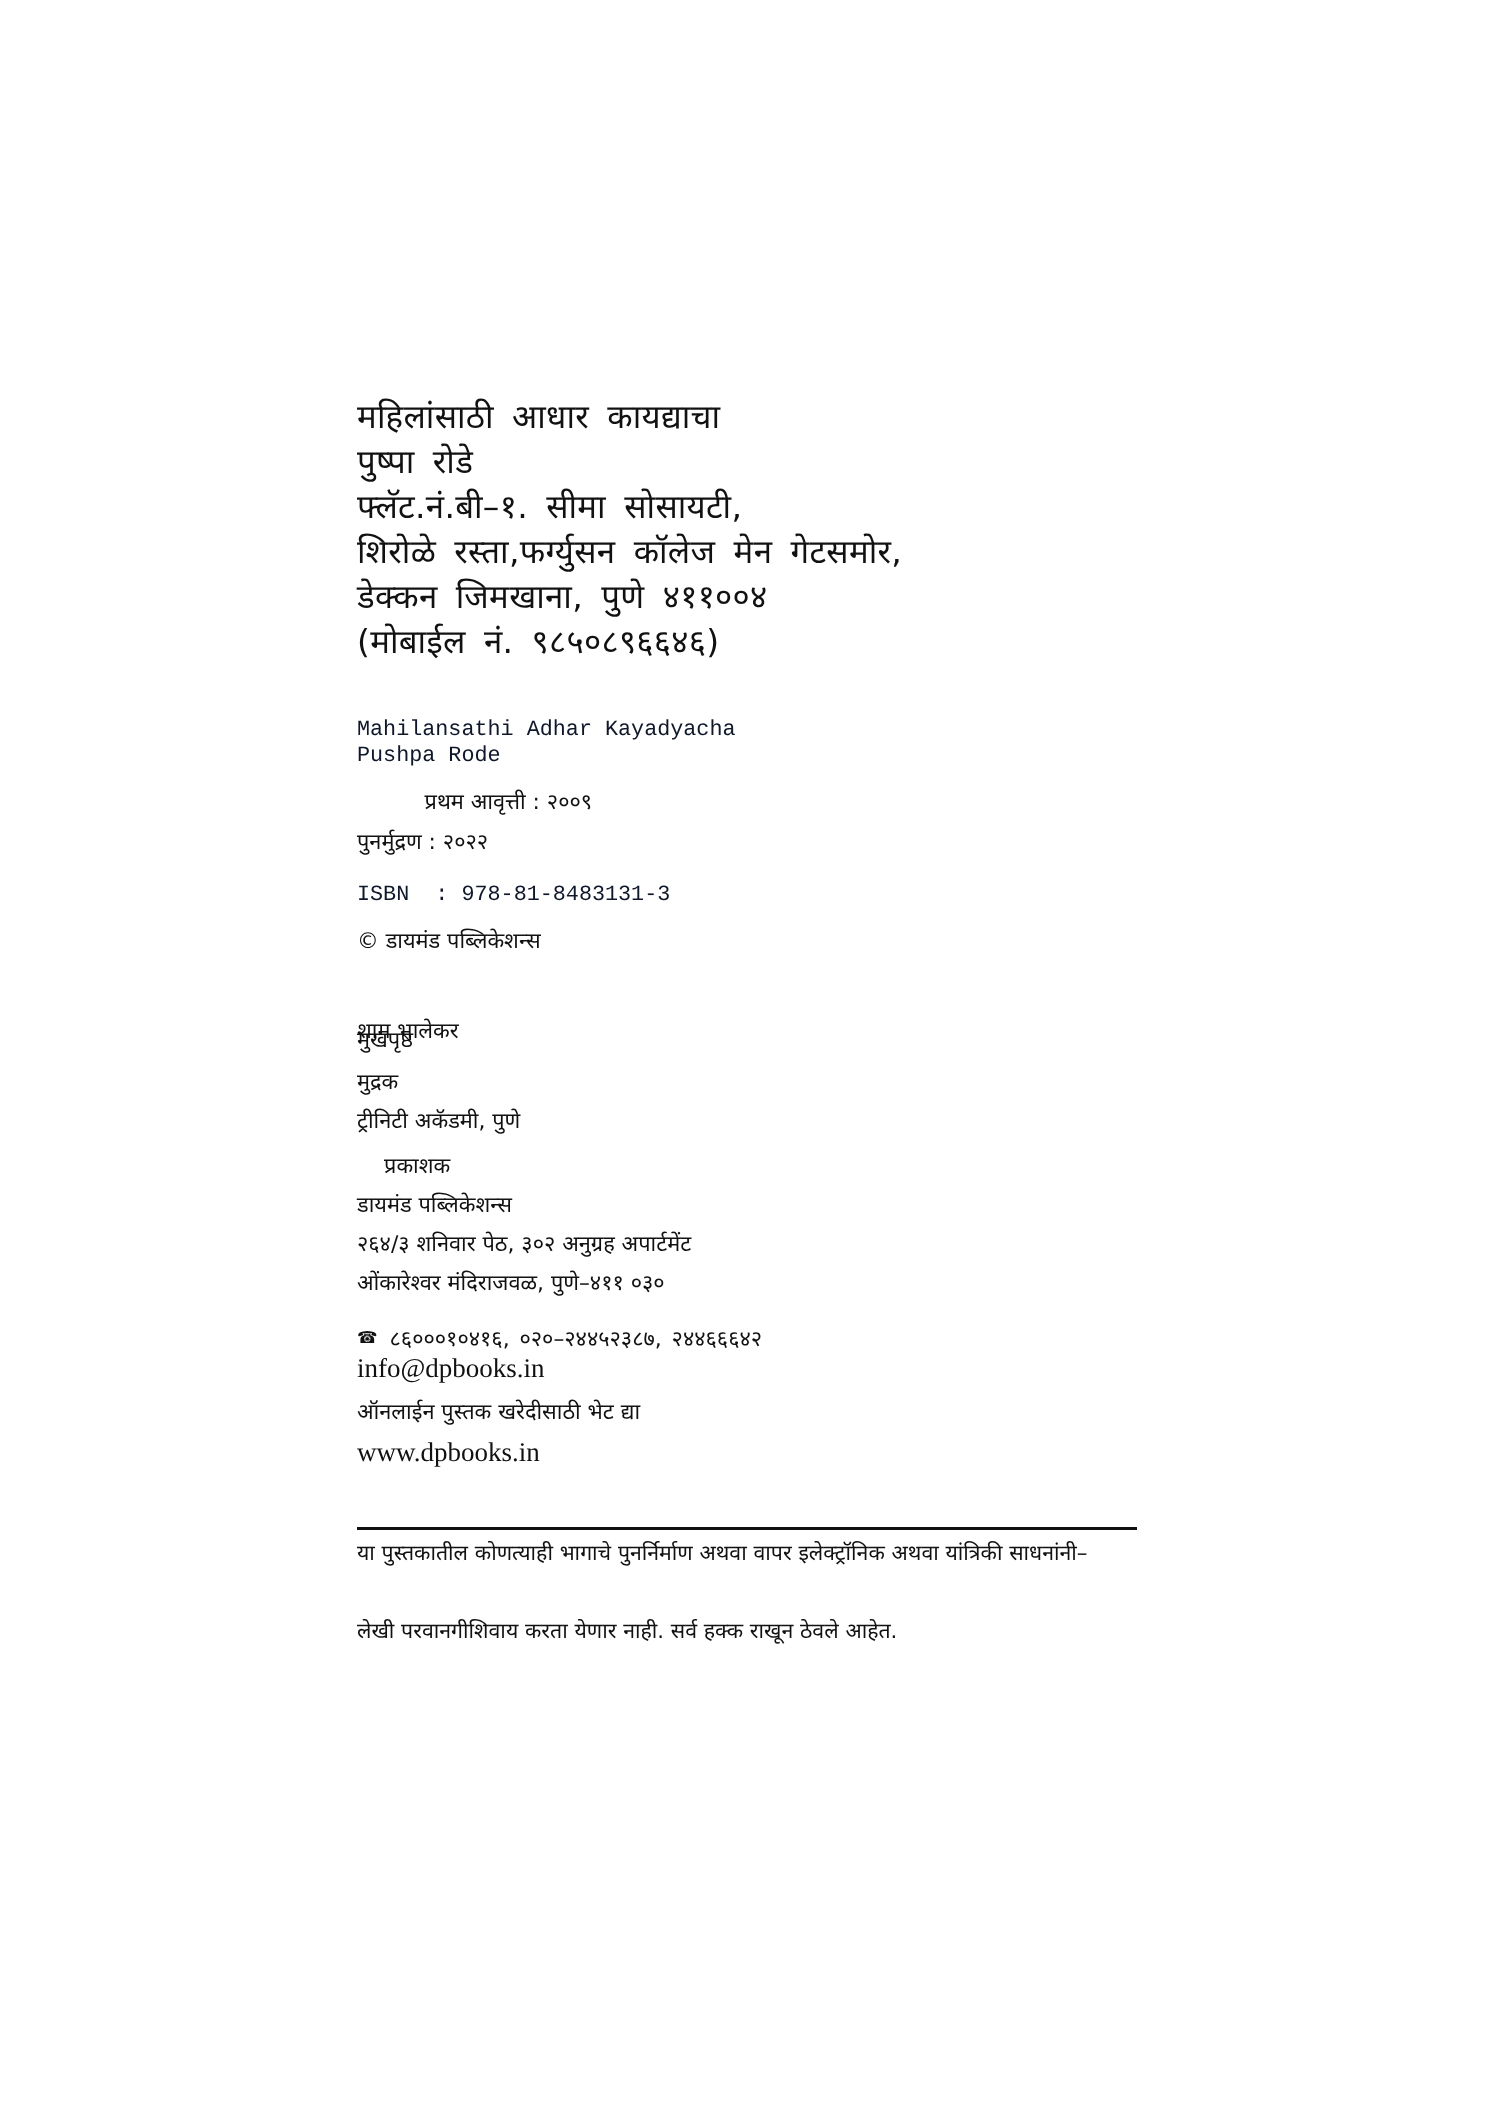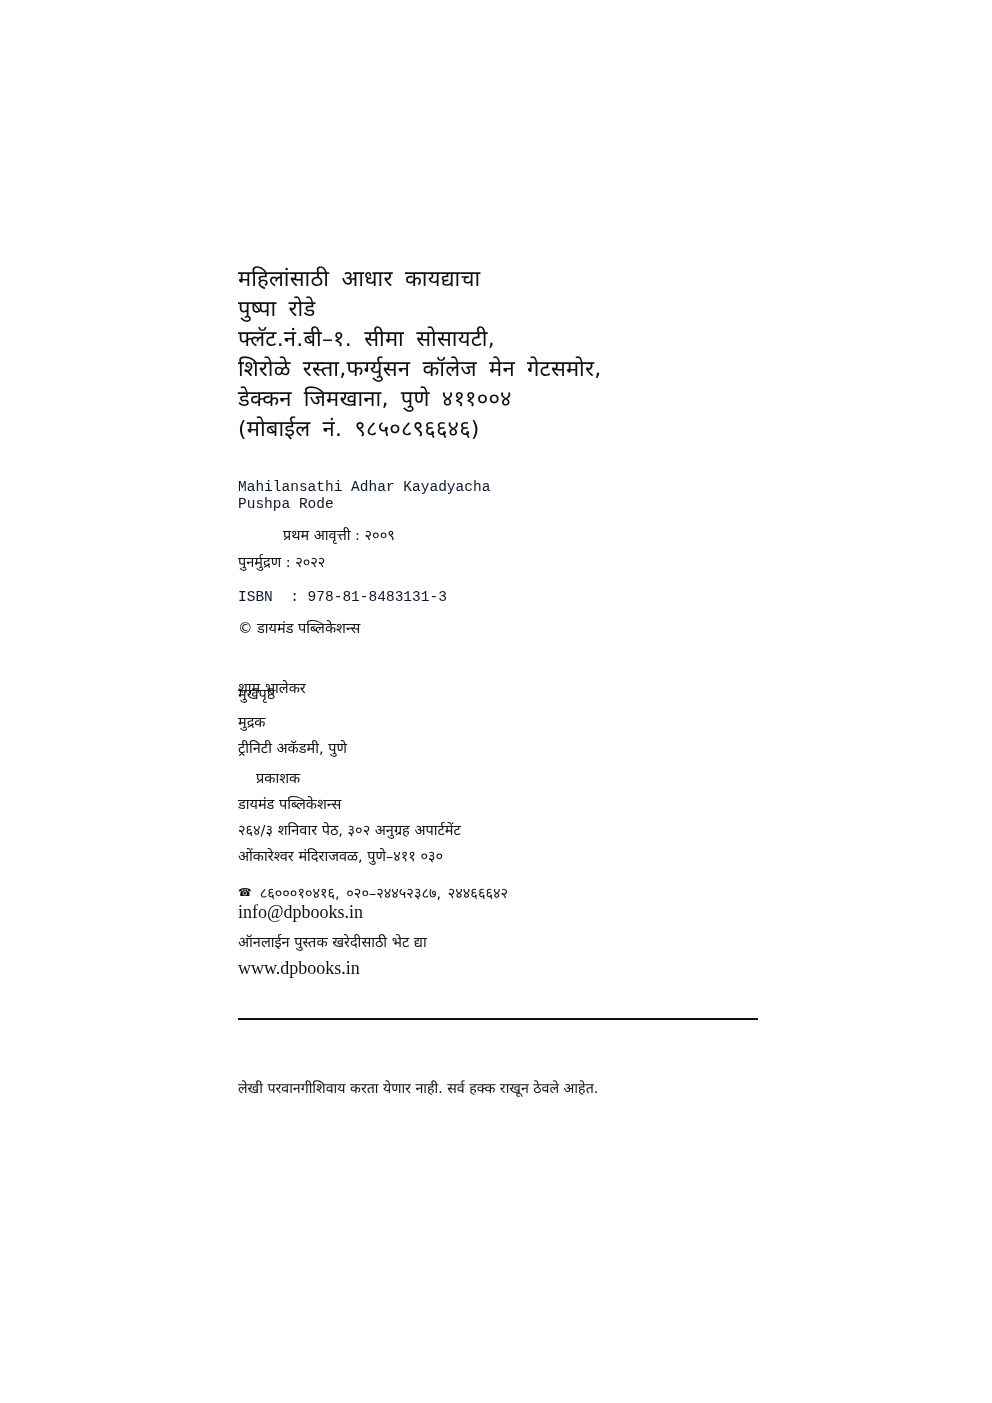--- a/index.html
+++ b/index.html
@@ -101,15 +101,16 @@
   <div class="line small-dev" style="top:849px;">ओंकारेश्वर मंदिराजवळ, पुणे–४११ ०३०</div>
   <div class="line small-dev" style="top:875px; word-spacing:2px;margin-top:11px;">
     <span class="phone-icon">☎</span><span>८६०००१०४१६, ०२०–२४४५२३८७, २४४६६६४२</span>
   </div>
   <div class="line serif" style="top:903px;">info@dpbooks.in</div>
   <div class="line small-dev" style="top:935px;">ऑनलाईन पुस्तक खरेदीसाठी भेट द्या</div>
   <div class="line serif" style="top:959px;">www.dpbooks.in</div>
 
   <div class="rule"></div>
 
+  <div class="notice" style="top:1029px;">या पुस्तकातील कोणत्याही भागाचे पुनर्निर्माण अथवा वापर इलेक्ट्रॉनिक अथवा यांत्रिकी साधनांनी–</div>
   <div class="notice" style="top:1081px;">लेखी परवानगीशिवाय करता येणार नाही. सर्व हक्क राखून ठेवले आहेत.</div>
 
 </div>
 
 </body></html>

